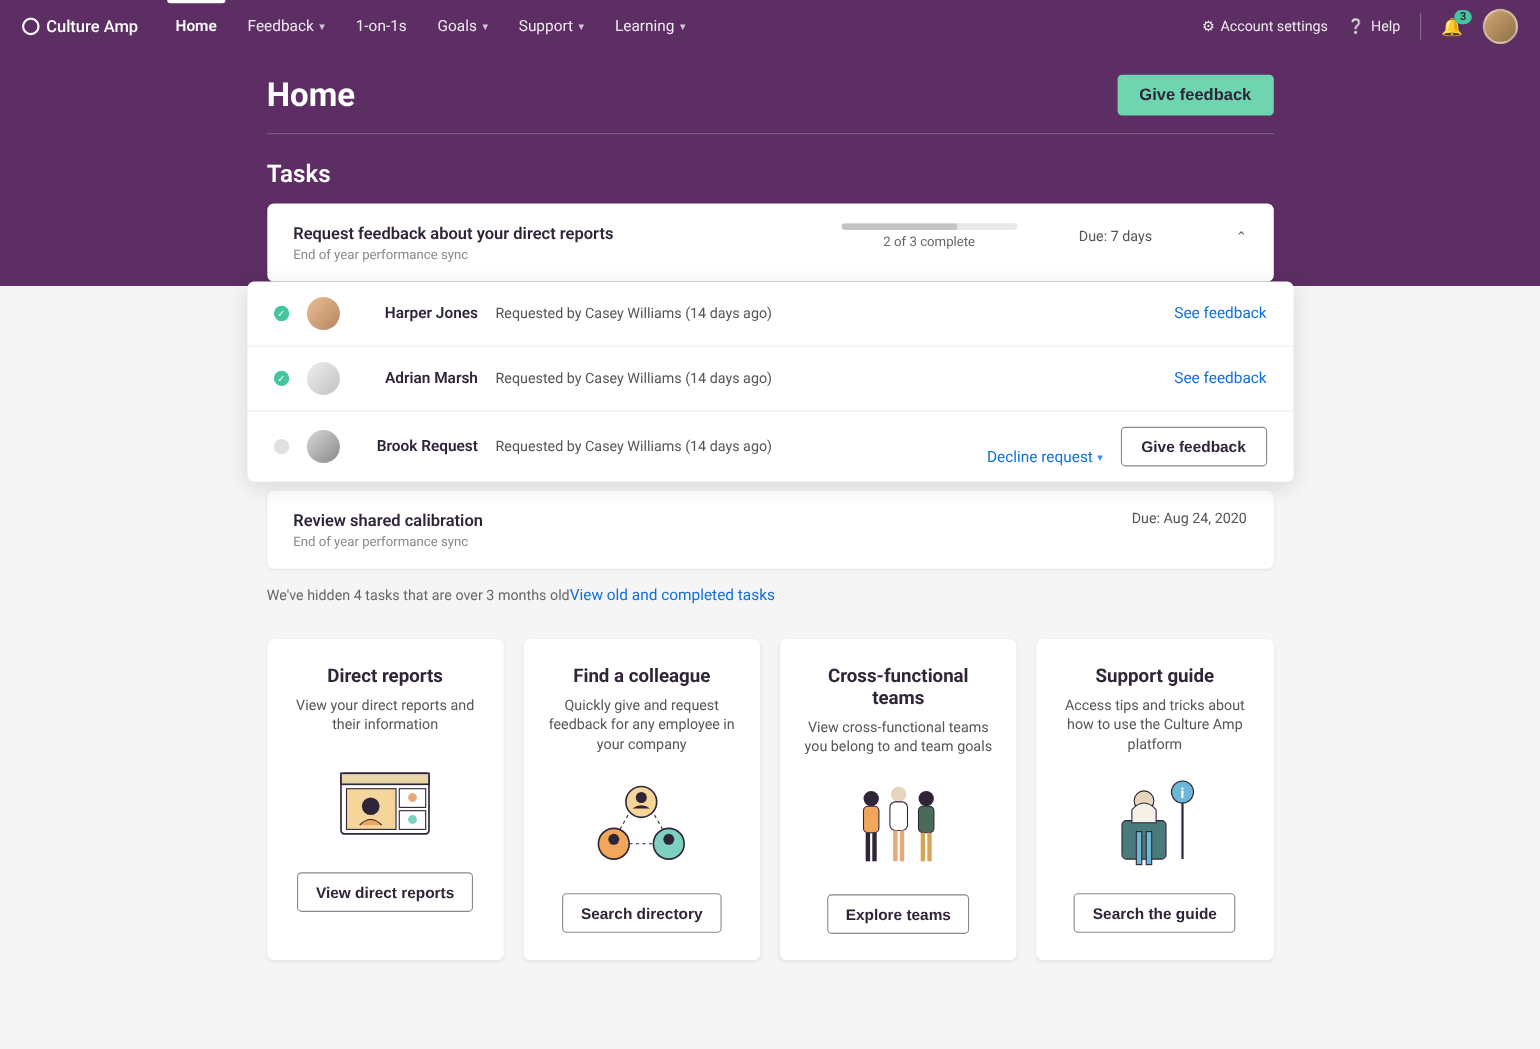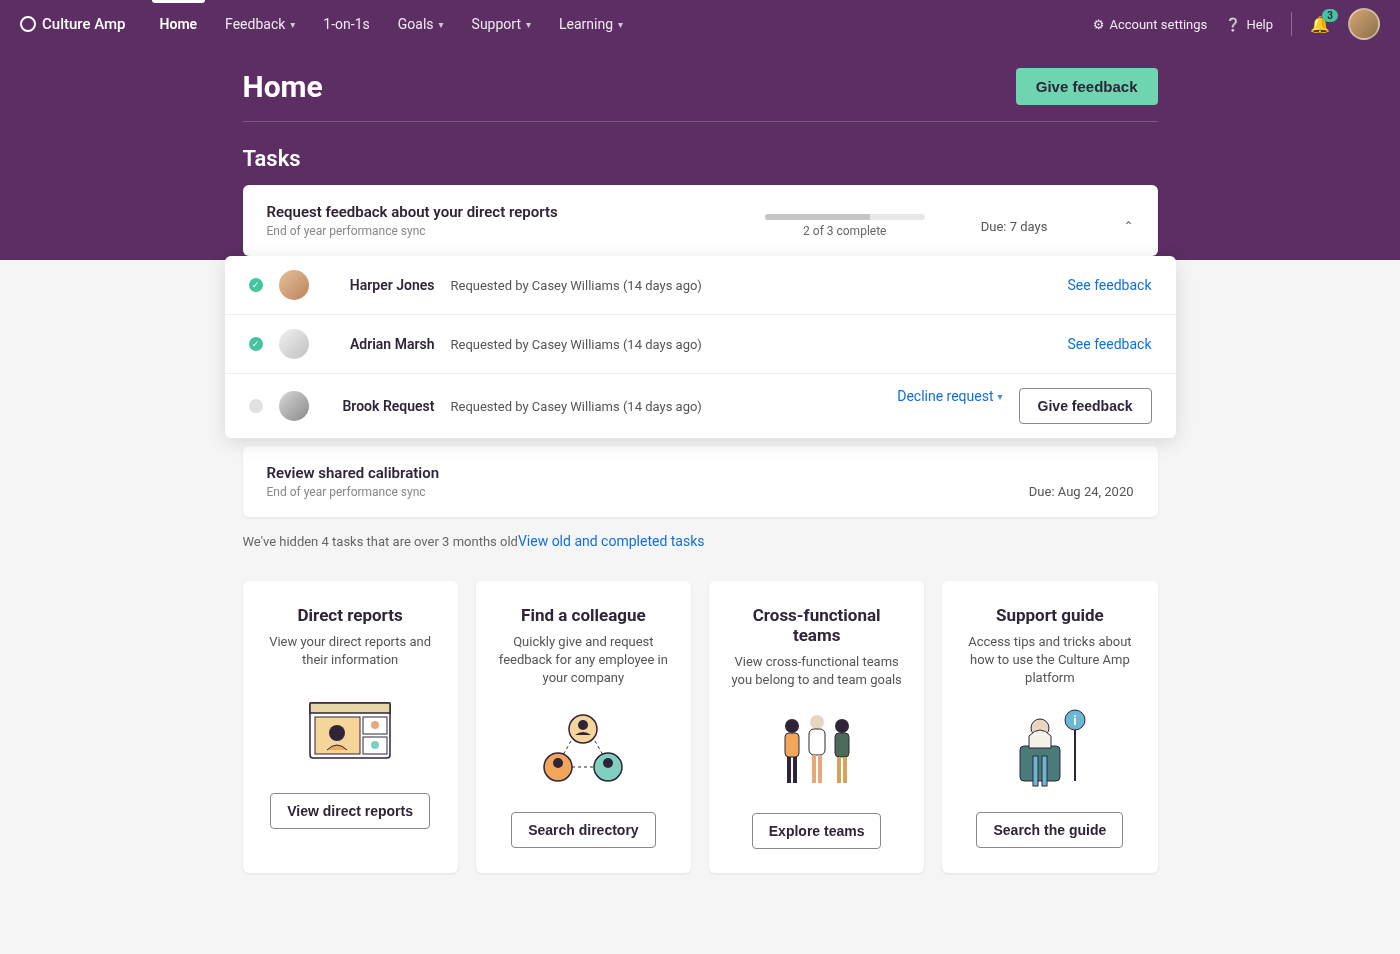--- a/index.html
+++ b/index.html
@@ -18,21 +18,21 @@
 .nav-divider { width: 1px; height: 24px; background: rgba(255,255,255,0.3); }
 .bell { position: relative; cursor: pointer; }
 .badge { position: absolute; top: -6px; right: -8px; background: #45c4a0; color: #2f2438; font-size: 10px; font-weight: 600; border-radius: 8px; padding: 1px 5px; }
 .avatar { width: 32px; height: 32px; border-radius: 50%; background: linear-gradient(135deg, #d4a574, #8b6f47); border: 2px solid rgba(255,255,255,0.4); cursor: pointer; }
 .container { max-width: 955px; margin: 0 auto; padding: 0 20px; position: relative; z-index: 1; }
 .page-header { display: flex; align-items: center; justify-content: space-between; padding: 20px 0 16px; border-bottom: 1px solid rgba(255,255,255,0.2); }
 .page-title { color: #fff; font-size: 30px; font-weight: 700; }
 .btn-primary { background: #6fd4b0; color: #2f2438; border: none; border-radius: 4px; padding: 10px 20px; font-size: 15px; font-weight: 600; cursor: pointer; }
 .section-title { color: #fff; font-size: 22px; font-weight: 600; margin: 24px 0 14px; }
 .card { background: #fff; border-radius: 6px; box-shadow: 0 1px 3px rgba(0,0,0,0.08); }
-.task-header { padding: 18px 24px; display: flex; align-items: flex-end; }
+.task-header { padding: 18px 24px; display: flex; align-items: flex-start; }
 .task-title { font-size: 15px; font-weight: 600; color: #2f2438; }
 .task-subtitle { font-size: 12px; color: #888; margin-top: 3px; }
 .task-meta { margin-left: auto; display: flex; align-items: center; gap: 56px; }
 .progress-wrap { text-align: center; }
 .progress-bar { width: 160px; height: 6px; background: #e8e8e8; border-radius: 3px; overflow: hidden; }
 .progress-fill { height: 100%; background: #c4c4c4; width: 66%; }
 .progress-text { font-size: 12px; color: #666; margin-top: 4px; }
 .due-text { font-size: 13px; color: #555; }
 .chevron-toggle { font-size: 12px; color: #666; cursor: pointer; margin-left: 20px; }
 .task-rows { background: #fff; border-radius: 6px; box-shadow: 0 4px 20px rgba(0,0,0,0.12); margin: 0 -18px; position: relative; z-index: 3; }
@@ -40,21 +40,21 @@
 .task-row:last-child { border-bottom: none; }
 .status-dot { width: 14px; height: 14px; border-radius: 50%; display: flex; align-items: center; justify-content: center; }
 .status-dot.done { background: #45c4a0; color: #fff; font-size: 9px; }
 .status-dot.pending { background: #e0e0e0; }
 .row-avatar { width: 30px; height: 30px; border-radius: 50%; background: #c8b8a0; display: flex; align-items: center; justify-content: center; overflow: hidden; }
 .row-avatar.a1 { background: linear-gradient(135deg,#e8c097,#b8845f); }
 .row-avatar.a2 { background: linear-gradient(135deg,#f0f0f0,#c0c0c0); }
 .row-avatar.a3 { background: linear-gradient(135deg,#d8d8d8,#888); }
 .row-name { font-size: 14px; font-weight: 600; width: 110px; text-align: right; }
 .row-meta { font-size: 13px; color: #555; }
-.row-actions { margin-left: auto; display: flex; align-items: flex-start; gap: 16px; }
+.row-actions { margin-left: auto; display: flex; align-items: flex-end; gap: 16px; }
 .link { color: #0f6fde; font-size: 14px; cursor: pointer; }
 .link-dd { display: flex; align-items: center; gap: 4px; }
 .btn-outline { background: #fff; border: 1px solid #888; border-radius: 4px; padding: 9px 18px; font-size: 14px; font-weight: 600; color: #2f2438; cursor: pointer; }
 .task2 { margin-top: 8px; }
 .hidden-bar { display: flex; justify-content: flex-start; align-items: center; padding: 16px 0 8px; font-size: 13px; color: #666; }
 .quick-grid { display: grid; grid-template-columns: repeat(4, 1fr); gap: 18px; margin-top: 24px; padding-bottom: 40px; }
 .quick-card { background: #fff; border-radius: 6px; box-shadow: 0 1px 3px rgba(0,0,0,0.08); padding: 24px 18px; text-align: center; display: flex; flex-direction: column; align-items: center; }
 .quick-title { font-size: 17px; font-weight: 700; margin-bottom: 8px; }
 .quick-desc { font-size: 13px; color: #555; line-height: 1.4; margin-bottom: 16px; min-height: 36px; }
 .quick-illu { width: 110px; height: 90px; margin-bottom: 18px; display: flex; align-items: center; justify-content: center; }

